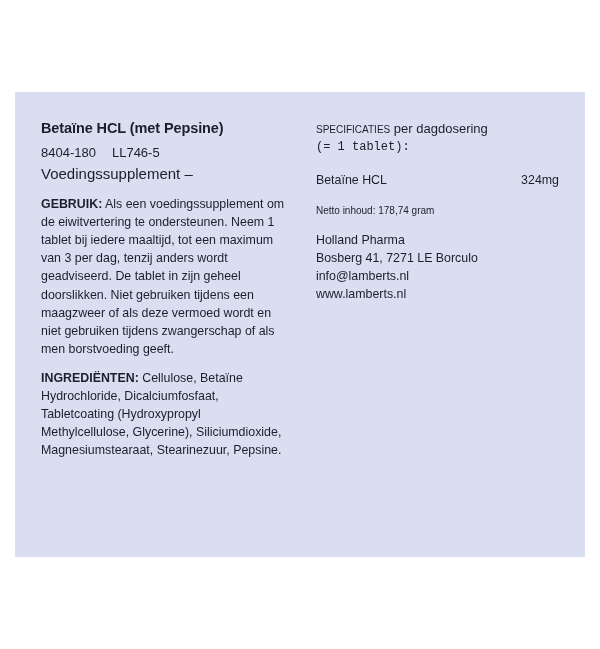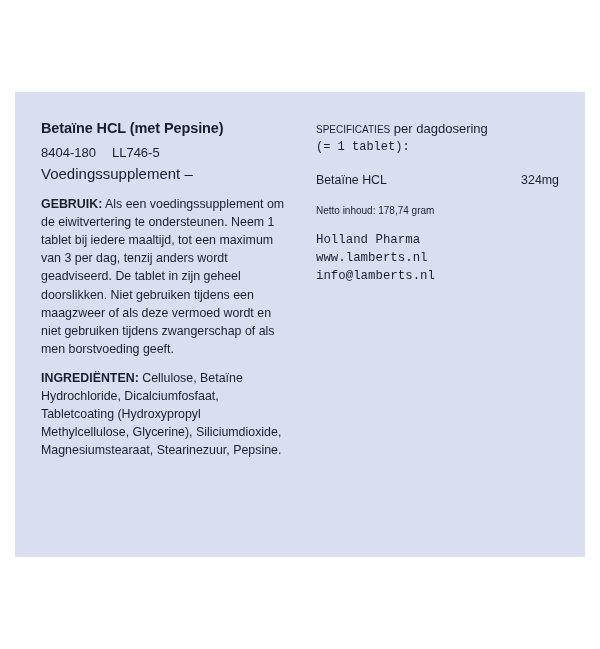--- a/index.html
+++ b/index.html
@@ -95,21 +95,20 @@
     margin-bottom: 14px;
   }
   .netto {
     font-size: 10px;
     line-height: 1.45;
     margin: 0 0 14px 0;
   }
   .addr {
     font-size: 12.4px;
     line-height: 1.45;
-    font-family: Liberation Mono, monospace;
   }
   .addr div { white-space: nowrap; }
 </style>
 </head>
 <body>
 
 <div id="label">
 
   <div class="col col-left">
 
@@ -146,19 +145,20 @@
         <span class="name">Betaïne HCL</span>
         <span class="value">324mg</span>
       </div>
     </div>
 
 
     <p class="netto">Netto inhoud: 178,74 gram</p>
 
     <div class="addr">
       <div>Holland Pharma</div>
+      <div>Bosberg 41, 7271 LE Borculo</div>
+      <div>info@lamberts.nl</div>
       <div>www.lamberts.nl</div>
-      <div>info@lamberts.nl</div>
     </div>
 
   </div>
 
 </div>
 
 </body></html>

